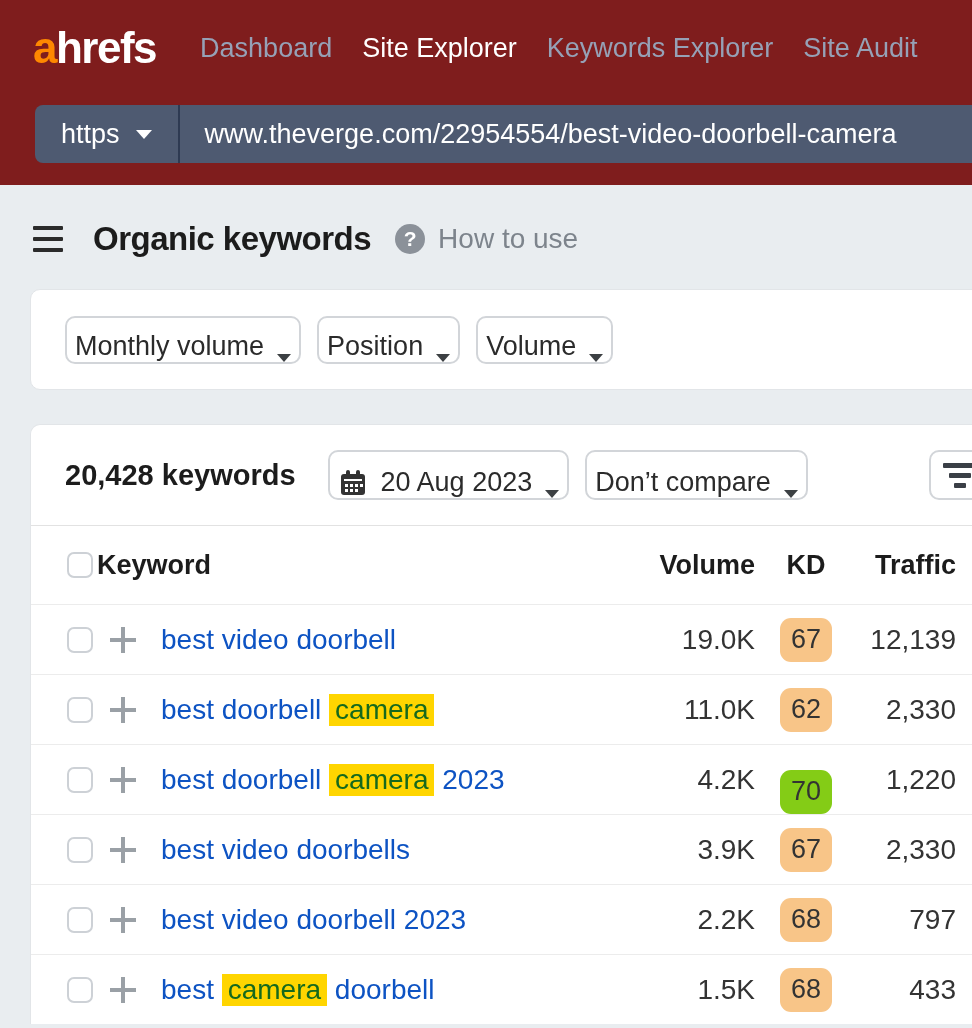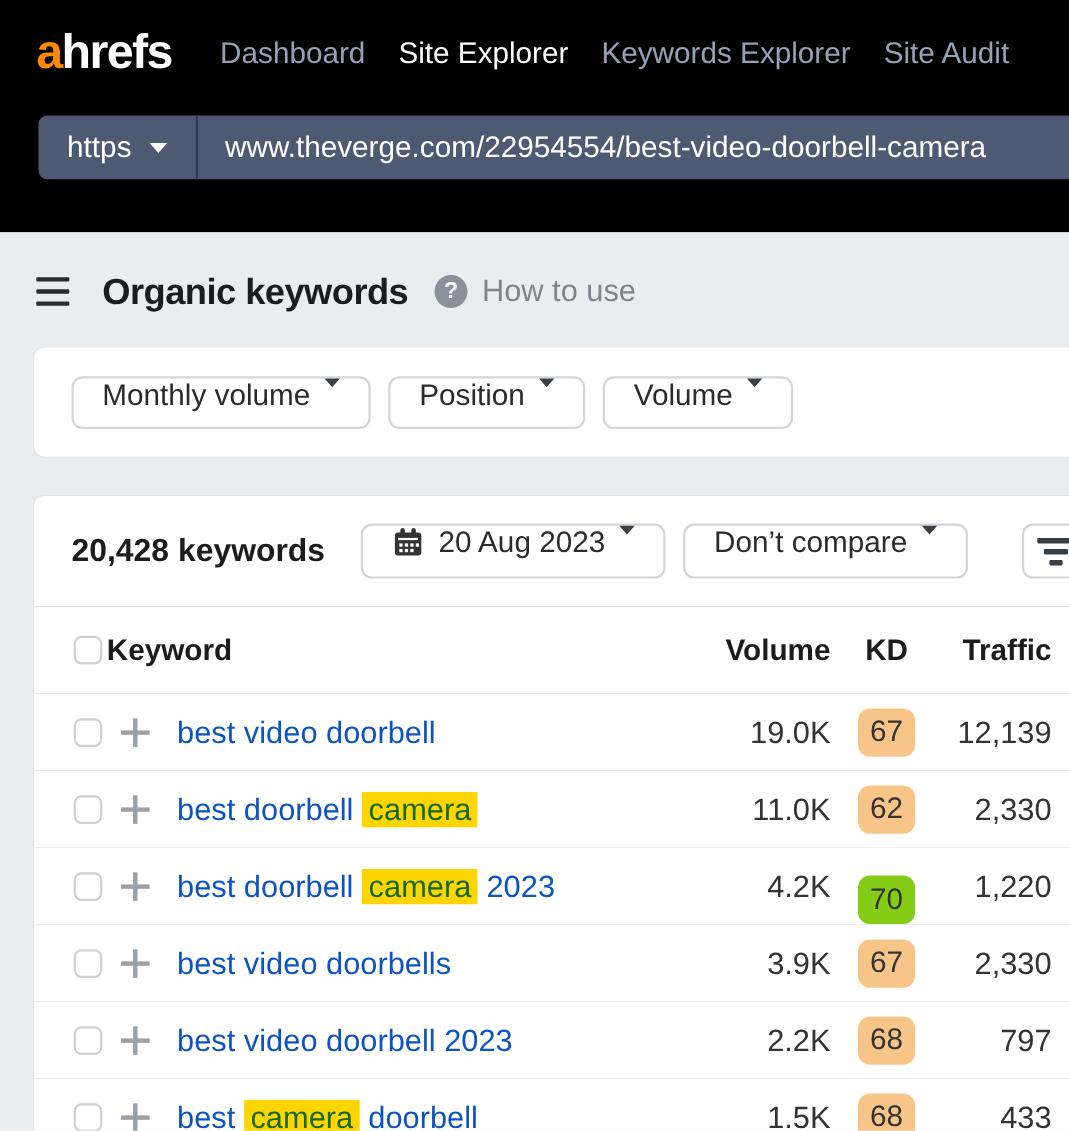--- a/index.html
+++ b/index.html
@@ -1,20 +1,20 @@
 <!DOCTYPE html>
 <html><head>
 <meta charset="utf-8">
 <style>
   * { margin:0; padding:0; box-sizing:border-box; }
   html,body { width:972px; height:1028px; overflow:hidden; }
   body { background:#e9edf0; font-family:"Liberation Sans", sans-serif; }
 
   
-  .header { background:#000000; height:211px; }
+  .header { background:#7f1d1d; height:185px; }
   .nav-row { display:flex; align-items:center; height:96px; padding-left:33px; }
   .logo { font-size:44px; font-weight:bold; letter-spacing:-1.5px; margin-right:44px; cursor:pointer; }
   .logo-a { color:#ff8800; }
   .logo-rest { color:#ffffff; }
   .nav-items { display:flex; gap:30px; font-size:27px; white-space:nowrap;align-items:flex-end; }
   .nav-item { color:#96a1b6; cursor:pointer; }
   .nav-item.active { color:#ffffff; }
 
   .url-row { padding:9px 12px 0 35px; }
   .urlbar { display:flex; align-items:stretch; height:58px; width:937px; background:#4e5a71; border-radius:8px 0 0 8px; }
@@ -28,21 +28,21 @@
   .page-head { display:flex; align-items:center; margin:31px 0 0 33px; height:46px; }
   .hamburger { width:30px; display:flex; flex-direction:column; gap:7px; margin-right:30px; cursor:pointer; }
   .hamburger span { height:4px; background:#2b2b2b; border-radius:1px; }
   h1 { font-size:33px; font-weight:bold; color:#1c1c1c; letter-spacing:-0.5px; }
   .help { display:flex; align-items:center; gap:13px; margin-left:24px; color:#7d848c; font-size:28px; cursor:pointer; }
   .qicon { width:30px; height:30px; border-radius:50%; background:#8b9199; color:#fff; font-size:21px; font-weight:bold; display:flex; align-items:center; justify-content:center; }
 
   
   .card { background:#fff; margin-left:30px; width:962px; border:1px solid #e2e5e8; }
   .filters-card { margin-top:27px; height:101px; display:flex; align-items:center; gap:16px; padding-left:34px; border-radius:10px; }
-  .btn { height:48px; display:flex; align-items:flex-start; gap:13px; padding:0 26px; border:2px solid #d2d5d9; border-radius:10px; background:#fff; font-size:27px; color:#2b2b2b; cursor:pointer; flex-shrink:0; font-family:inherit; white-space:nowrap; }
+  .btn { height:48px; display:flex; align-items:flex-end; gap:13px; padding:0 8px; border:2px solid #d2d5d9; border-radius:10px; background:#fff; font-size:27px; color:#2b2b2b; cursor:pointer; flex-shrink:0; font-family:inherit; white-space:nowrap; }
 
   .flag { width:30px; height:21px; position:relative; flex-shrink:0;
           background:repeating-linear-gradient(180deg,#b22234 0 1.7px,#fff 1.7px 3.4px); outline:1px solid #d8d8d8; }
   .flag::after { content:""; position:absolute; left:0; top:0; width:13px; height:9px; background:#3c3b6e; }
 
   .table-card { margin-top:34px; border-radius:10px 10px 0 0; border-bottom:none; }
   .toolbar { height:100px; display:flex; align-items:center; gap:16px; padding-left:34px; }
   .kw-count { font-size:29px; font-weight:bold; color:#1c1c1c; margin-right:16px; white-space:nowrap; }
   .toolbar .btn { height:50px; }
   .filter-icon-btn { margin-left:auto; width:62px; height:50px; padding:0; justify-content:center; border-radius:10px; display:flex; align-items:center; }

